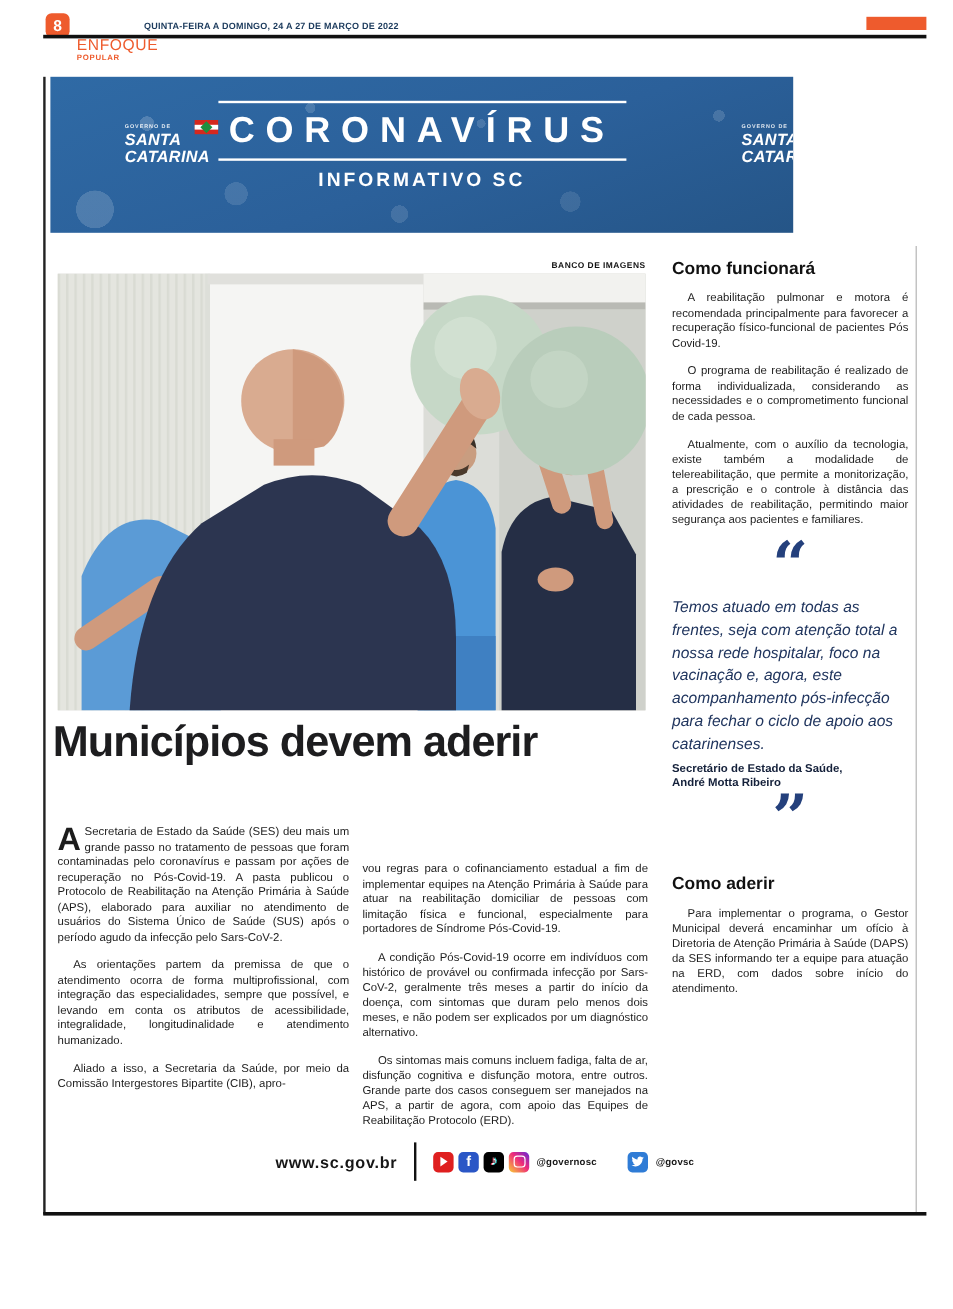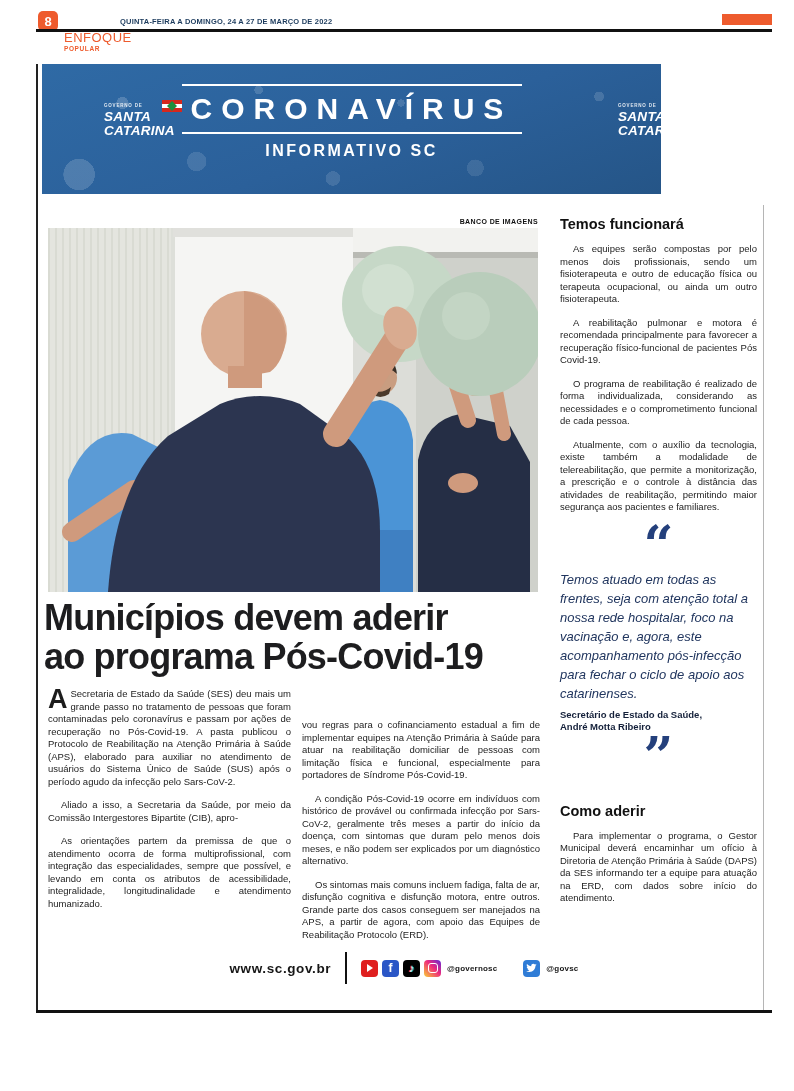--- a/index.html
+++ b/index.html
@@ -203,37 +203,35 @@
     <circle cx="196" cy="106" r="43" fill="#d9ab90"></circle>
     <path d="M196,63 Q236,70 238,108 Q236,134 222,144 L196,149 Z" fill="#cf9a7d"></path>
     <rect x="180" y="138" width="34" height="22" fill="#cf9a7d"></rect>
     <line x1="288" y1="206" x2="348" y2="112" stroke="#cf9a7d" stroke-width="26" stroke-linecap="round"></line>
     <ellipse cx="352" cy="100" rx="16" ry="22" fill="#d9ab90" transform="rotate(-20 352 100)"></ellipse>
   </svg>
 </div>
 
 <div class="headline">
   <div>Municípios devem aderir</div>
-  <div>ao programa Pós-Covid-19</div>
 </div>
 
 <div class="col left">
   <p class="no-indent"><span class="dropcap">A</span><span>Secretaria de Estado da Saúde (SES) deu mais um grande passo no tratamento de pessoas que foram contaminadas pelo coronavírus e passam por ações de recuperação no Pós-Covid-19. A pasta publicou o Protocolo de Reabilitação na Atenção Primária à Saúde (APS), elaborado para auxiliar no atendimento de usuários do Sistema Único de Saúde (SUS) após o período agudo da infecção pelo Sars-CoV-2.</span></p>
+  <p>As orientações partem da premissa de que o atendimento ocorra de forma multiprofissional, com integração das especialidades, sempre que possível, e levando em conta os atributos de acessibilidade, integralidade, longitudinalidade e atendimento humanizado.</p>
   <p>Aliado a isso, a Secretaria da Saúde, por meio da Comissão Intergestores Bipartite (CIB), apro-</p>
-  <p>As orientações partem da premissa de que o atendimento ocorra de forma multiprofissional, com integração das especialidades, sempre que possível, e levando em conta os atributos de acessibilidade, integralidade, longitudinalidade e atendimento humanizado.</p>
 </div>
 <div class="col mid">
   <p class="no-indent">vou regras para o cofinanciamento estadual a fim de implementar equipes na Atenção Primária à Saúde para atuar na reabilitação domiciliar de pessoas com limitação física e funcional, especialmente para portadores de Síndrome Pós-Covid-19.</p>
   <p>A condição Pós-Covid-19 ocorre em indivíduos com histórico de provável ou confirmada infecção por Sars-CoV-2, geralmente três meses a partir do início da doença, com sintomas que duram pelo menos dois meses, e não podem ser explicados por um diagnóstico alternativo.</p>
   <p>Os sintomas mais comuns incluem fadiga, falta de ar, disfunção cognitiva e disfunção motora, entre outros. Grande parte dos casos conseguem ser manejados na APS, a partir de agora, com apoio das Equipes de Reabilitação Protocolo (ERD).</p>
 </div>
 
 <div class="sidebar">
-  <h3 class="sb-title">Temos funcionará</h3>
-  <p class="sb-p">As equipes serão compostas por pelo menos dois profissionais, sendo um fisioterapeuta e outro de educação física ou terapeuta ocupacional, ou ainda um outro fisioterapeuta.</p>
+  <h3 class="sb-title">Como funcionará</h3>
   <p class="sb-p">A reabilitação pulmonar e motora é recomendada principalmente para favorecer a recuperação físico-funcional de pacientes Pós Covid-19.</p>
   <p class="sb-p">O programa de reabilitação é realizado de forma individualizada, considerando as necessidades e o comprometimento funcional de cada pessoa.</p>
   <p class="sb-p">Atualmente, com o auxílio da tecnologia, existe também a modalidade de telereabilitação, que permite a monitorização, a prescrição e o controle à distância das atividades de reabilitação, permitindo maior segurança aos pacientes e familiares.</p>
 
   <div class="quote-block">
     <span class="quote-mark">“</span>
     <div class="quote-text">Temos atuado em todas as frentes, seja com atenção total a nossa rede hospitalar, foco na vacinação e, agora, este acompanhamento pós-infecção para fechar o ciclo de apoio aos catarinenses.</div>
     <div class="quote-attr">
       <div>Secretário de Estado da Saúde,</div>
       <div>André Motta Ribeiro</div>

